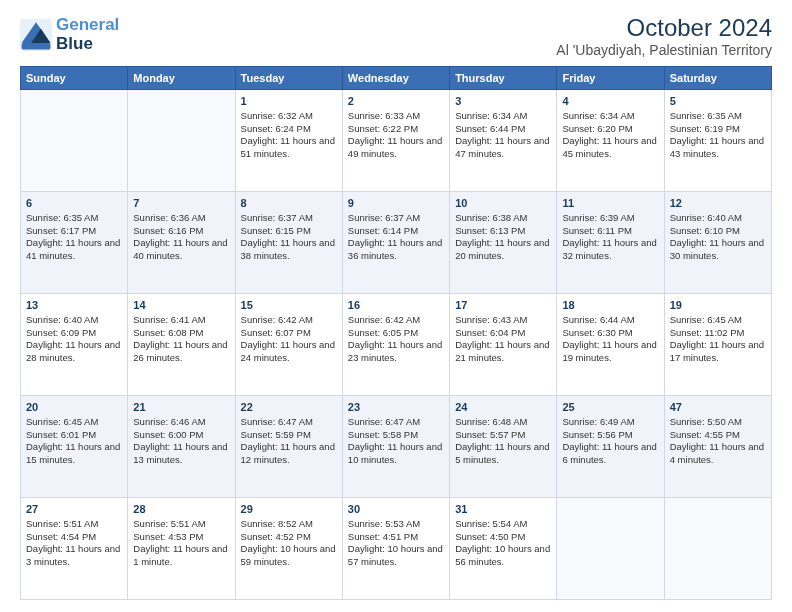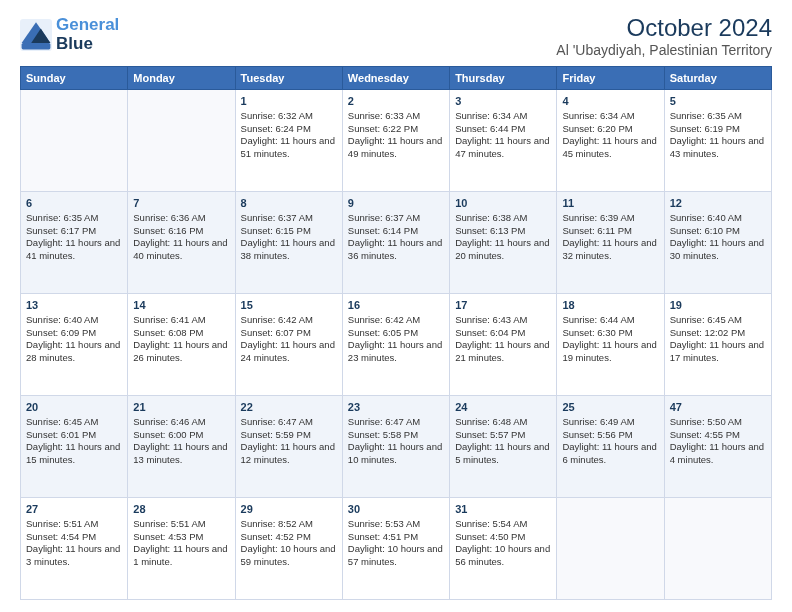--- a/index.html
+++ b/index.html
@@ -237,21 +237,21 @@
       </td>
           <td>
         <span class="day-num">18</span>
         <span>Sunrise: 6:44 AM</span><br>
         <span>Sunset: 6:30 PM</span><br>
         <span>Daylight: 11 hours and 19 minutes.</span>
       </td>
           <td>
         <span class="day-num">19</span>
         <span>Sunrise: 6:45 AM</span><br>
-        <span>Sunset: 12:02 PM</span><br>
+        <span>Sunset: 11:02 PM</span><br>
         <span>Daylight: 11 hours and 17 minutes.</span>
       </td>
         </tr>
         <tr>
           <td>
         <span class="day-num">20</span>
         <span>Sunrise: 6:45 AM</span><br>
         <span>Sunset: 6:01 PM</span><br>
         <span>Daylight: 11 hours and 15 minutes.</span>
       </td>

